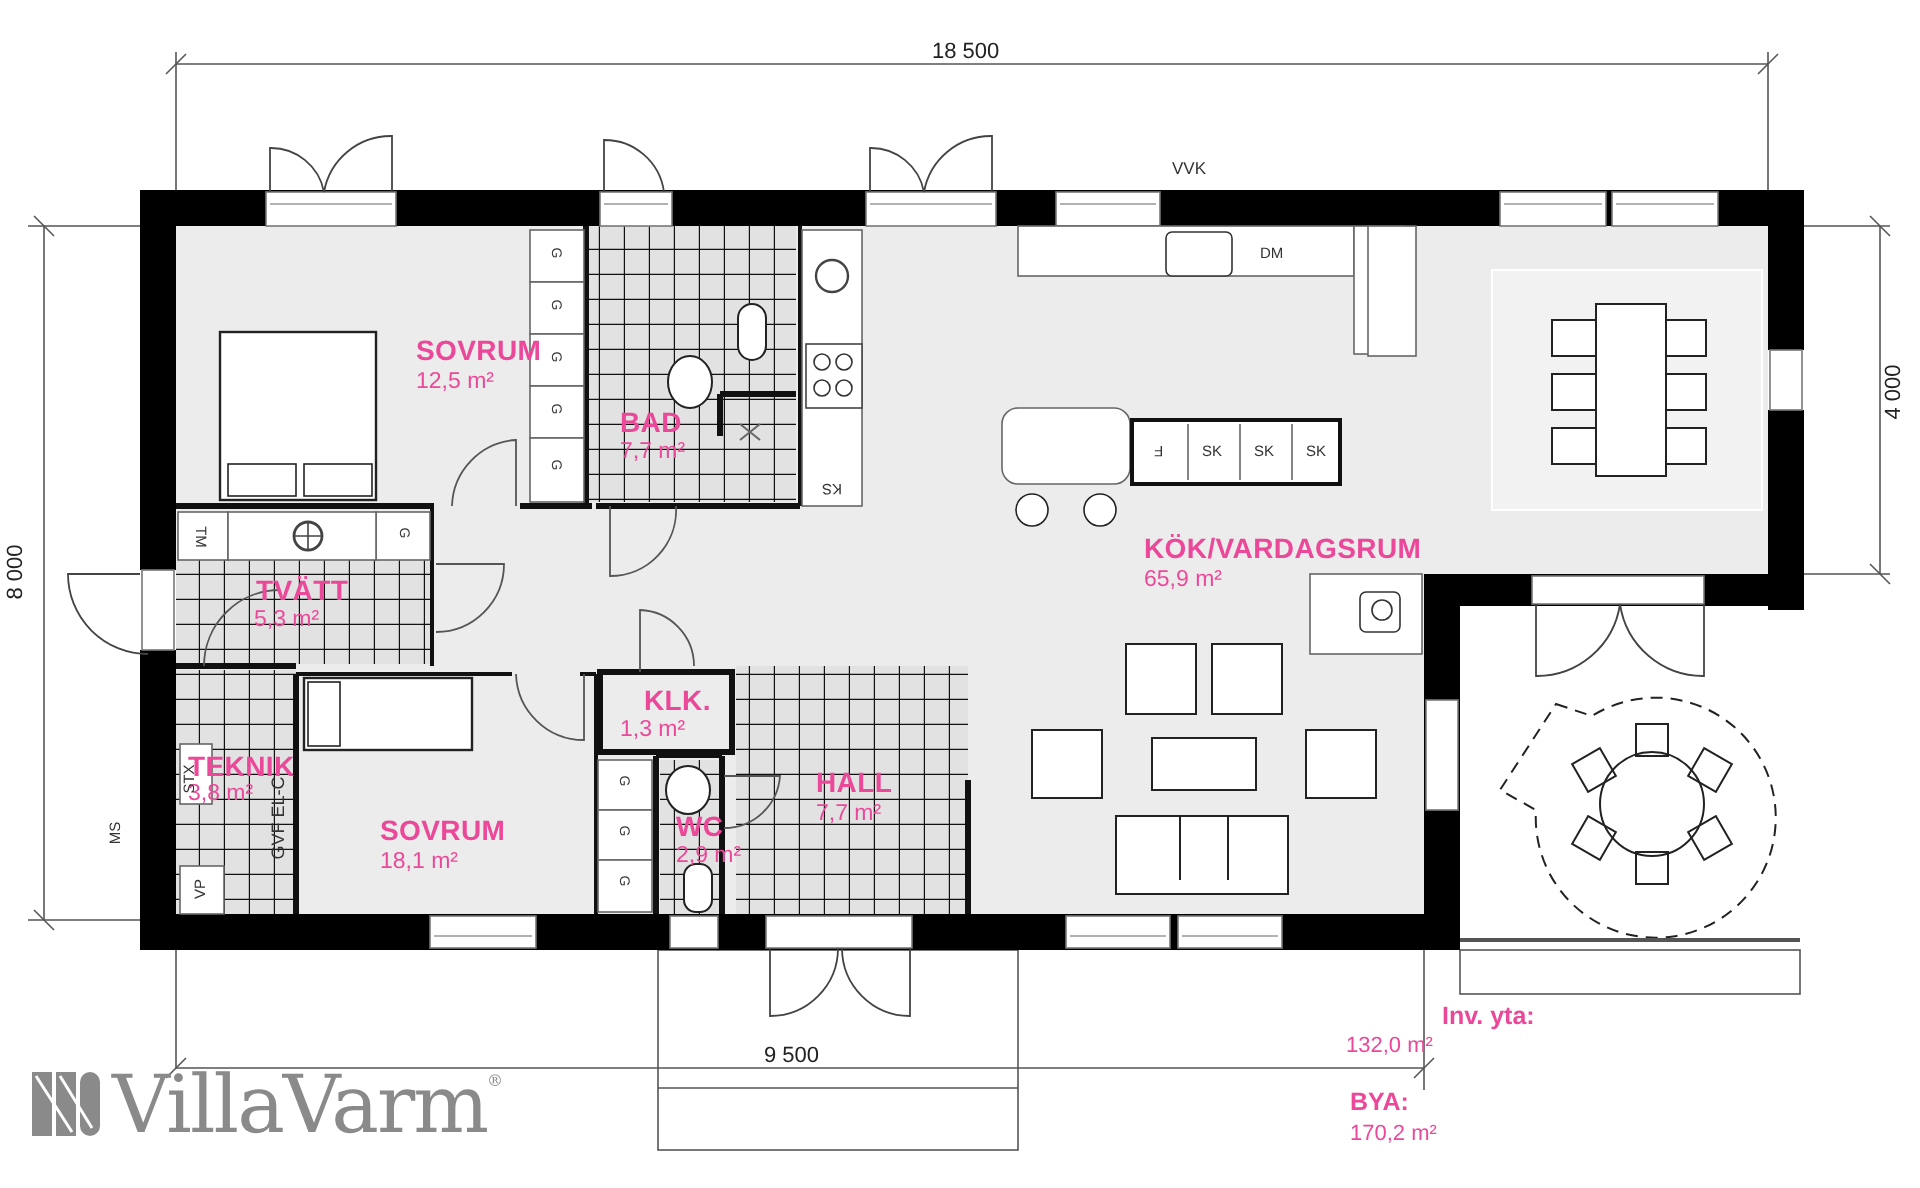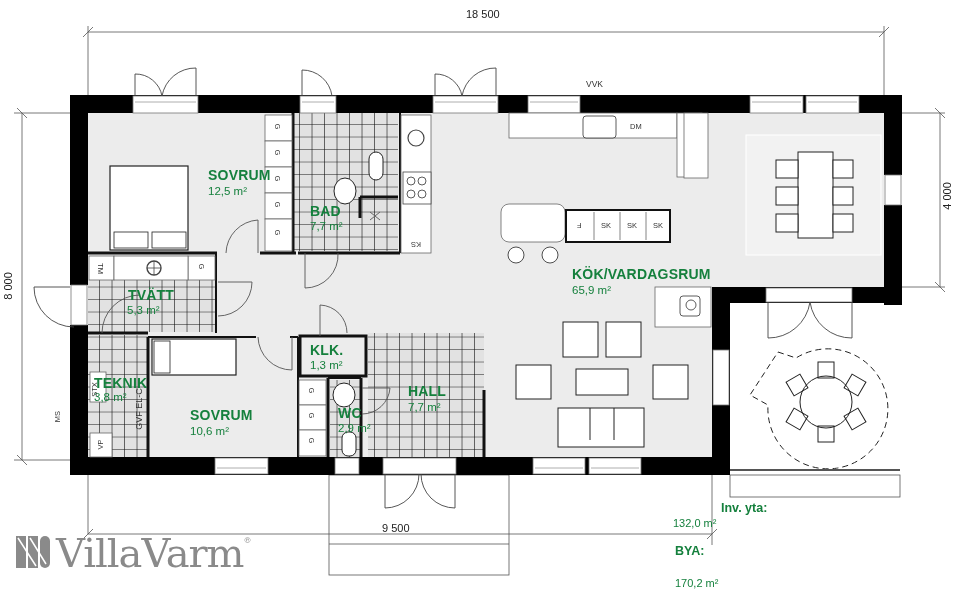--- a/index.html
+++ b/index.html
@@ -1,18 +1,18 @@
 <!DOCTYPE html>
 <html><head>
 <meta charset="utf-8">
 <style>
   html, body { margin: 0; padding: 0; background: #ffffff; }
   body { width: 960px; height: 594px; position: relative; overflow: hidden; font-family: "Liberation Sans", sans-serif; }
   #plan { position: absolute; left: 0; top: 0; width: 960px; height: 594px; }
-  .lbl { position: absolute; color: #15803d; white-space: nowrap; font-family: "Liberation Sans", sans-serif; }
+  .lbl { position: absolute; color: #ec4899; white-space: nowrap; font-family: "Liberation Sans", sans-serif; }
   .room-name { font-weight: bold; font-size: 14px; letter-spacing: 0.2px; }
   .room-area { font-size: 11.5px; }
   .dim { font-size: 11px; color: #222; }
   .tiny { font-size: 7.5px; color: #333; }
   .cab-g { position: absolute; font-size: 7px; color: #333; transform: rotate(90deg); }
   .stat-h { font-weight: bold; font-size: 12.5px; }
   .stat-v { font-size: 11px; }
   .logo { position: absolute; left: 14px; top: 530px; font-family: "DejaVu Serif", serif; font-size: 40px; color: #8a8a8a; letter-spacing: -1px; }
   .logo-mark { position: absolute; left: 16px; top: 534px; width: 38px; height: 36px; }
   .reg { font-size: 8px; vertical-align: top; position: relative; top: 6px; }
@@ -247,41 +247,41 @@
     <rect x="818" y="362" width="16" height="16"></rect>
     <rect x="818" y="426" width="16" height="16"></rect>
     <rect x="847" y="377" width="16" height="16" transform="rotate(30 855 385)"></rect>
     <rect x="847" y="411" width="16" height="16" transform="rotate(-30 855 419)"></rect>
     <rect x="789" y="377" width="16" height="16" transform="rotate(-30 797 385)"></rect>
     <rect x="789" y="411" width="16" height="16" transform="rotate(30 797 419)"></rect>
     <line x1="730" y1="470" x2="900" y2="470" stroke="#555" stroke-width="2"></line>
   </g>
 </svg>
 
-<div class="lbl dim" style="left:466px;top:8px;">18 500</div>
+<div class="lbl dim" style="left:466px;top:20px;">18 500</div>
 <div class="lbl dim" style="left:382px;top:522px;">9 500</div>
 <div class="lbl dim" style="left:-6px;top:280px;transform:rotate(-90deg);">8 000</div>
 <div class="lbl dim" style="left:933px;top:190px;transform:rotate(-90deg);">4 000</div>
 
 <div class="lbl room-name" style="left:208px;top:167px;">SOVRUM</div>
 <div class="lbl room-area" style="left:208px;top:185px;">12,5 m²</div>
 
 <div class="lbl room-name" style="left:310px;top:203px;">BAD</div>
 <div class="lbl room-area" style="left:310px;top:220px;">7,7 m²</div>
 
 <div class="lbl room-name" style="left:128px;top:287px;">TVÄTT</div>
 <div class="lbl room-area" style="left:127px;top:304px;">5,3 m²</div>
 
 <div class="lbl room-name" style="left:94px;top:375px;">TEKNIK</div>
 <div class="lbl room-area" style="left:94px;top:391px;">3,8 m²</div>
 
 <div class="lbl room-name" style="left:190px;top:407px;">SOVRUM</div>
-<div class="lbl room-area" style="left:190px;top:425px;">10,6 m²</div>
-
-<div class="lbl room-name" style="left:310px;top:342px;">KLK.</div>
+<div class="lbl room-area" style="left:190px;top:425px;">18,1 m²</div>
+
+<div class="lbl room-name" style="left:322px;top:342px;">KLK.</div>
 <div class="lbl room-area" style="left:310px;top:359px;">1,3 m²</div>
 
 <div class="lbl room-name" style="left:338px;top:405px;">WC</div>
 <div class="lbl room-area" style="left:338px;top:422px;">2,9 m²</div>
 
 <div class="lbl room-name" style="left:408px;top:383px;">HALL</div>
 <div class="lbl room-area" style="left:408px;top:401px;">7,7 m²</div>
 
 <div class="lbl room-name" style="left:572px;top:266px;">KÖK/VARDAGSRUM</div>
 <div class="lbl room-area" style="left:572px;top:284px;">65,9 m²</div>
@@ -305,21 +305,21 @@
 <div class="cab-g" style="left:275px;top:201px;">G</div>
 <div class="cab-g" style="left:275px;top:229px;">G</div>
 <div class="cab-g" style="left:199px;top:263px;">G</div>
 <div class="cab-g" style="left:309px;top:387px;">G</div>
 <div class="cab-g" style="left:309px;top:412px;">G</div>
 <div class="cab-g" style="left:309px;top:437px;">G</div>
 
 <div class="lbl stat-h" style="left:673px;top:501px;margin-left:48px;">Inv. yta:</div>
 <div class="lbl stat-v" style="left:673px;top:517px;">132,0 m²</div>
 <div class="lbl stat-h" style="left:675px;top:544px;">BYA:</div>
-<div class="lbl stat-v" style="left:675px;top:561px;margin-top:16px;">170,2 m²</div>
+<div class="lbl stat-v" style="left:675px;top:561px;">170,2 m²</div>
 
 <svg class="logo-mark" viewBox="0 0 38 36">
   <rect x="0" y="2" width="10" height="32" fill="#8a8a8a"></rect>
   <rect x="12" y="2" width="10" height="32" fill="#8a8a8a"></rect>
   <rect x="24" y="2" width="10" height="32" rx="5" fill="#8a8a8a"></rect>
   <path d="M2 4 L20 32 M14 4 L30 30" stroke="#fff" stroke-width="1.5"></path>
 </svg>
 <div class="logo" style="left:56px;"><span>VillaVarm</span><span class="reg">®</span></div>
 
 </body></html>

